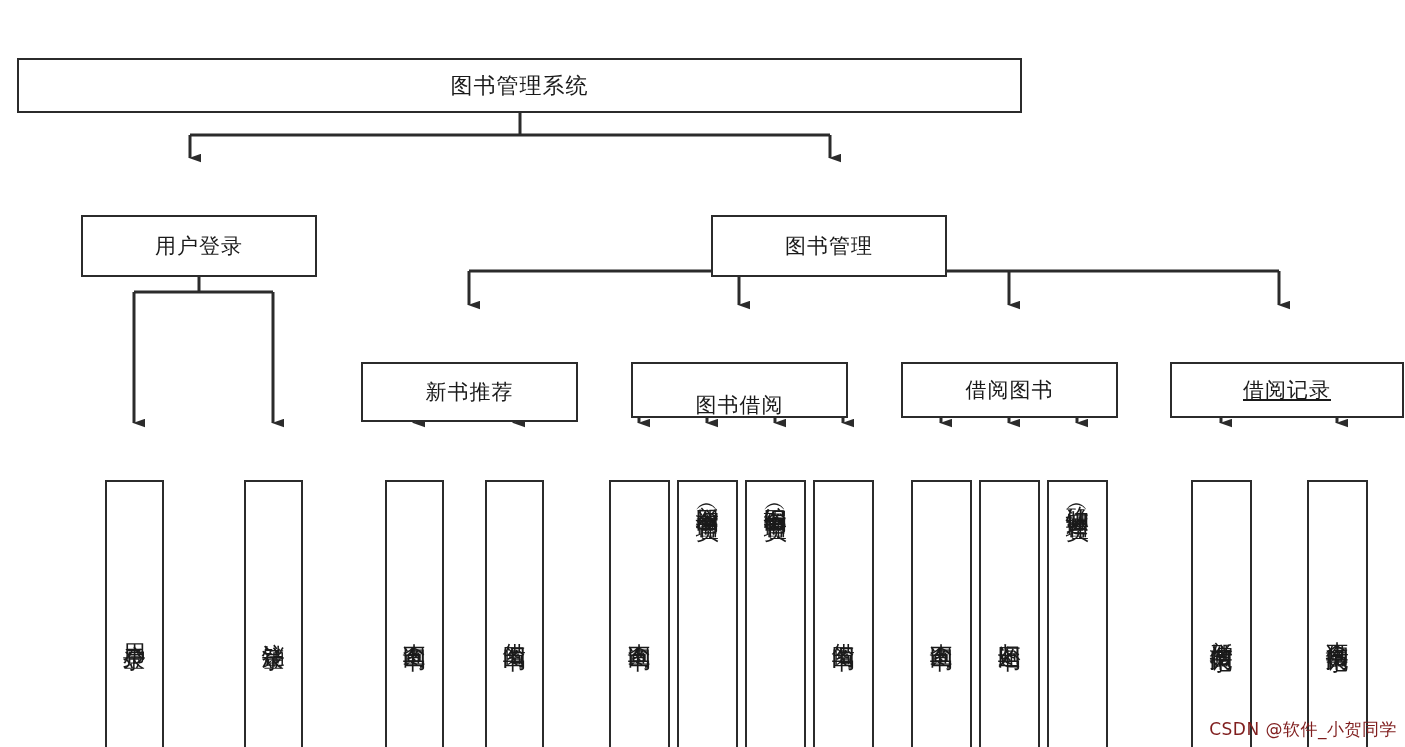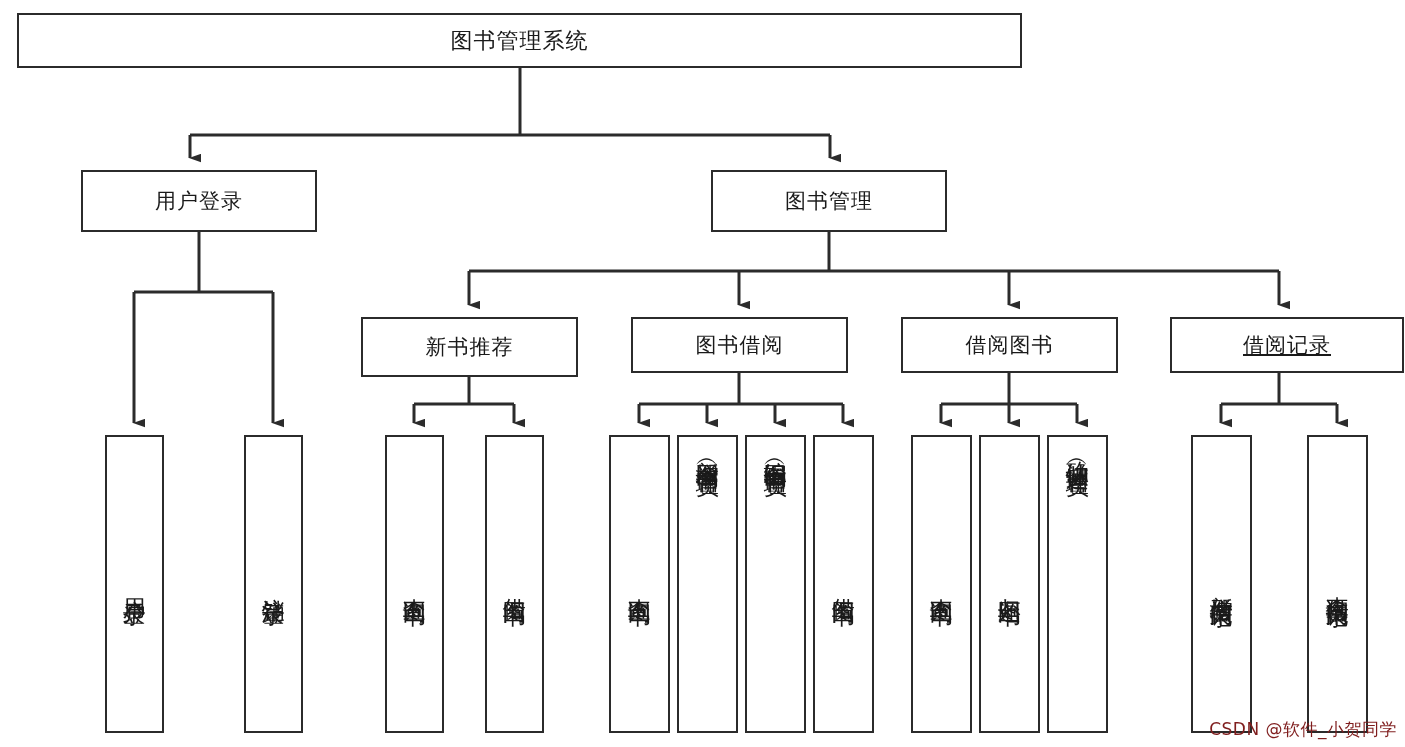--- a/index.html
+++ b/index.html
@@ -18,20 +18,21 @@
   
   .node{
     position:absolute;
     box-sizing:border-box;
     background:#ffffff;
     border:2px solid #2b2b2b;
     display:flex;
     align-items:center;
     justify-content:center;
     color:#1a1a1a;
+    margin-top:45px;
   }
   .node.h-node{
     font-size:21px;
     letter-spacing:1px;
     line-height:1;
   }
   .node.root{
     font-size:22px;
   }
   
@@ -145,21 +146,21 @@
   </div>
 
   <div class="node h-node" style="left:711px;top:170px;width:236px;height:62px;">
     <span>图书管理</span>
   </div>
 
   <div class="node h-node" style="left:361px;top:317px;width:217px;height:60px;">
     <span>新书推荐</span>
   </div>
 
-  <div class="node h-node" style="left:631px;top:317px;width:217px;height:56px;">
+  <div class="node h-node" style="left:631px;top:317px;width:217px;height:56px;align-items:flex-end;">
     <span>图书借阅</span>
   </div>
 
   <div class="node h-node" style="left:901px;top:317px;width:217px;height:56px;">
     <span>借阅图书</span>
   </div>
 
   <div class="node h-node" style="left:1170px;top:317px;width:234px;height:56px;text-decoration:underline;">
     <span>借阅记录</span>
   </div>

